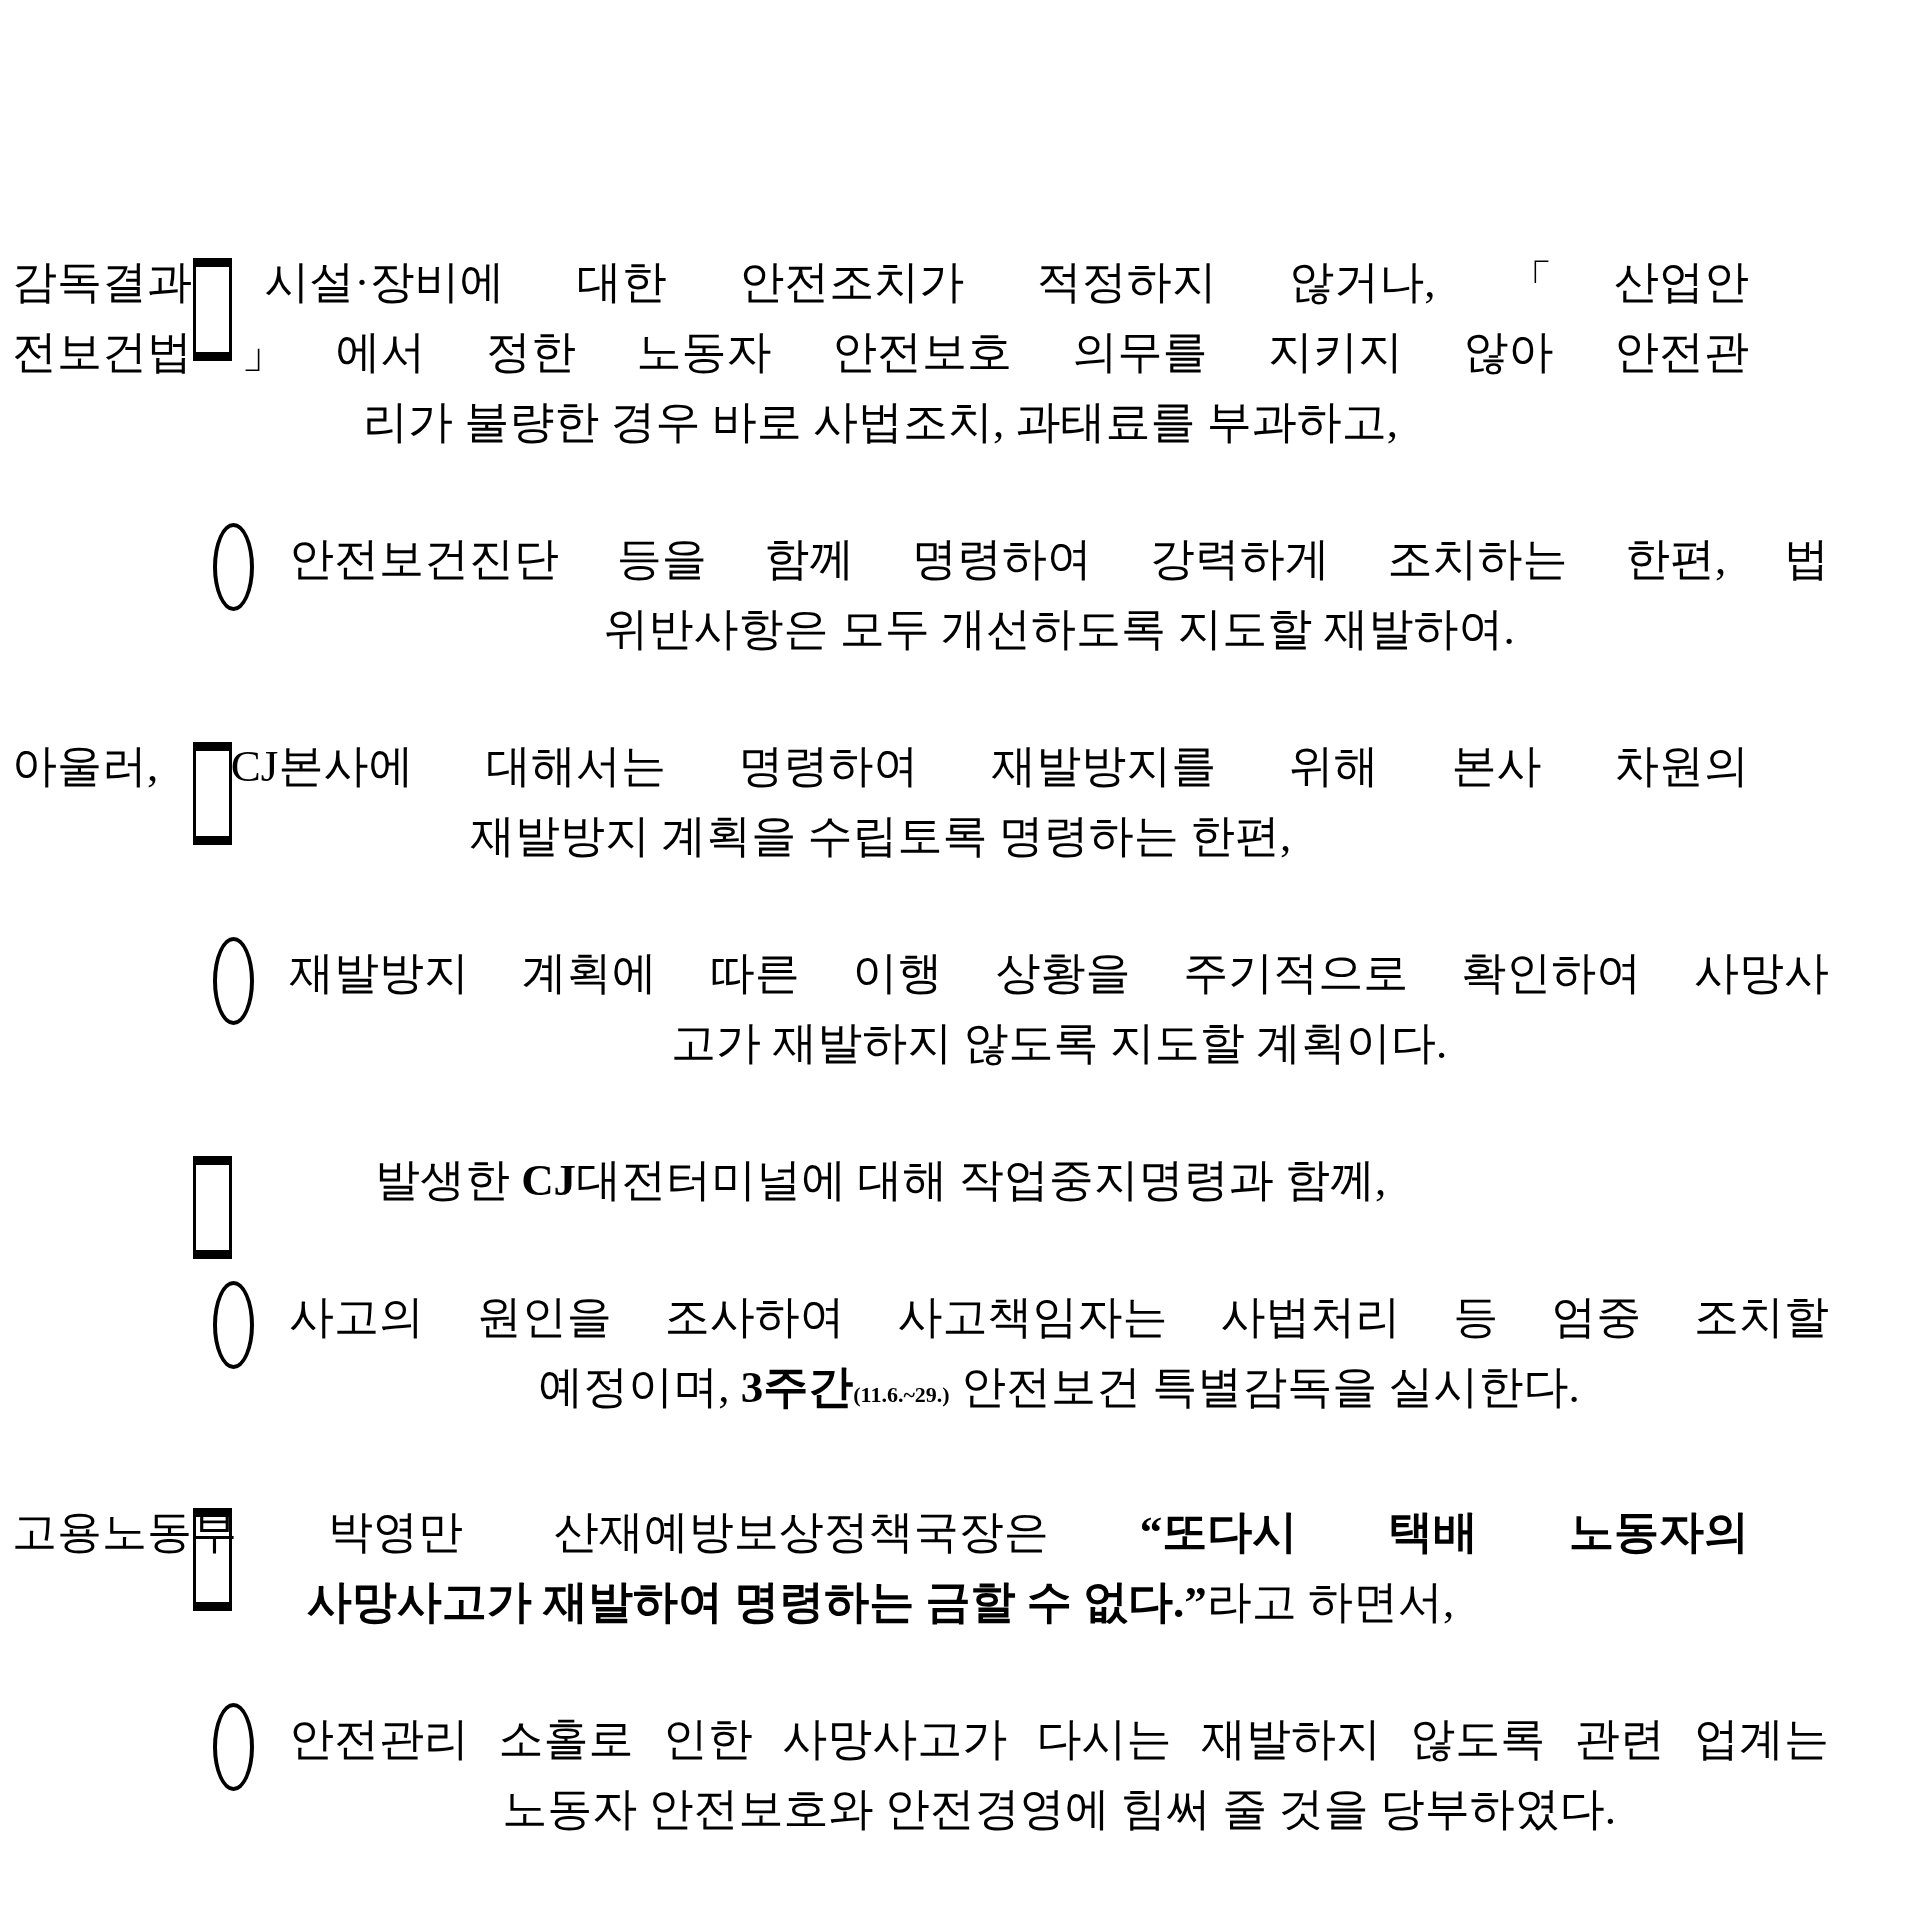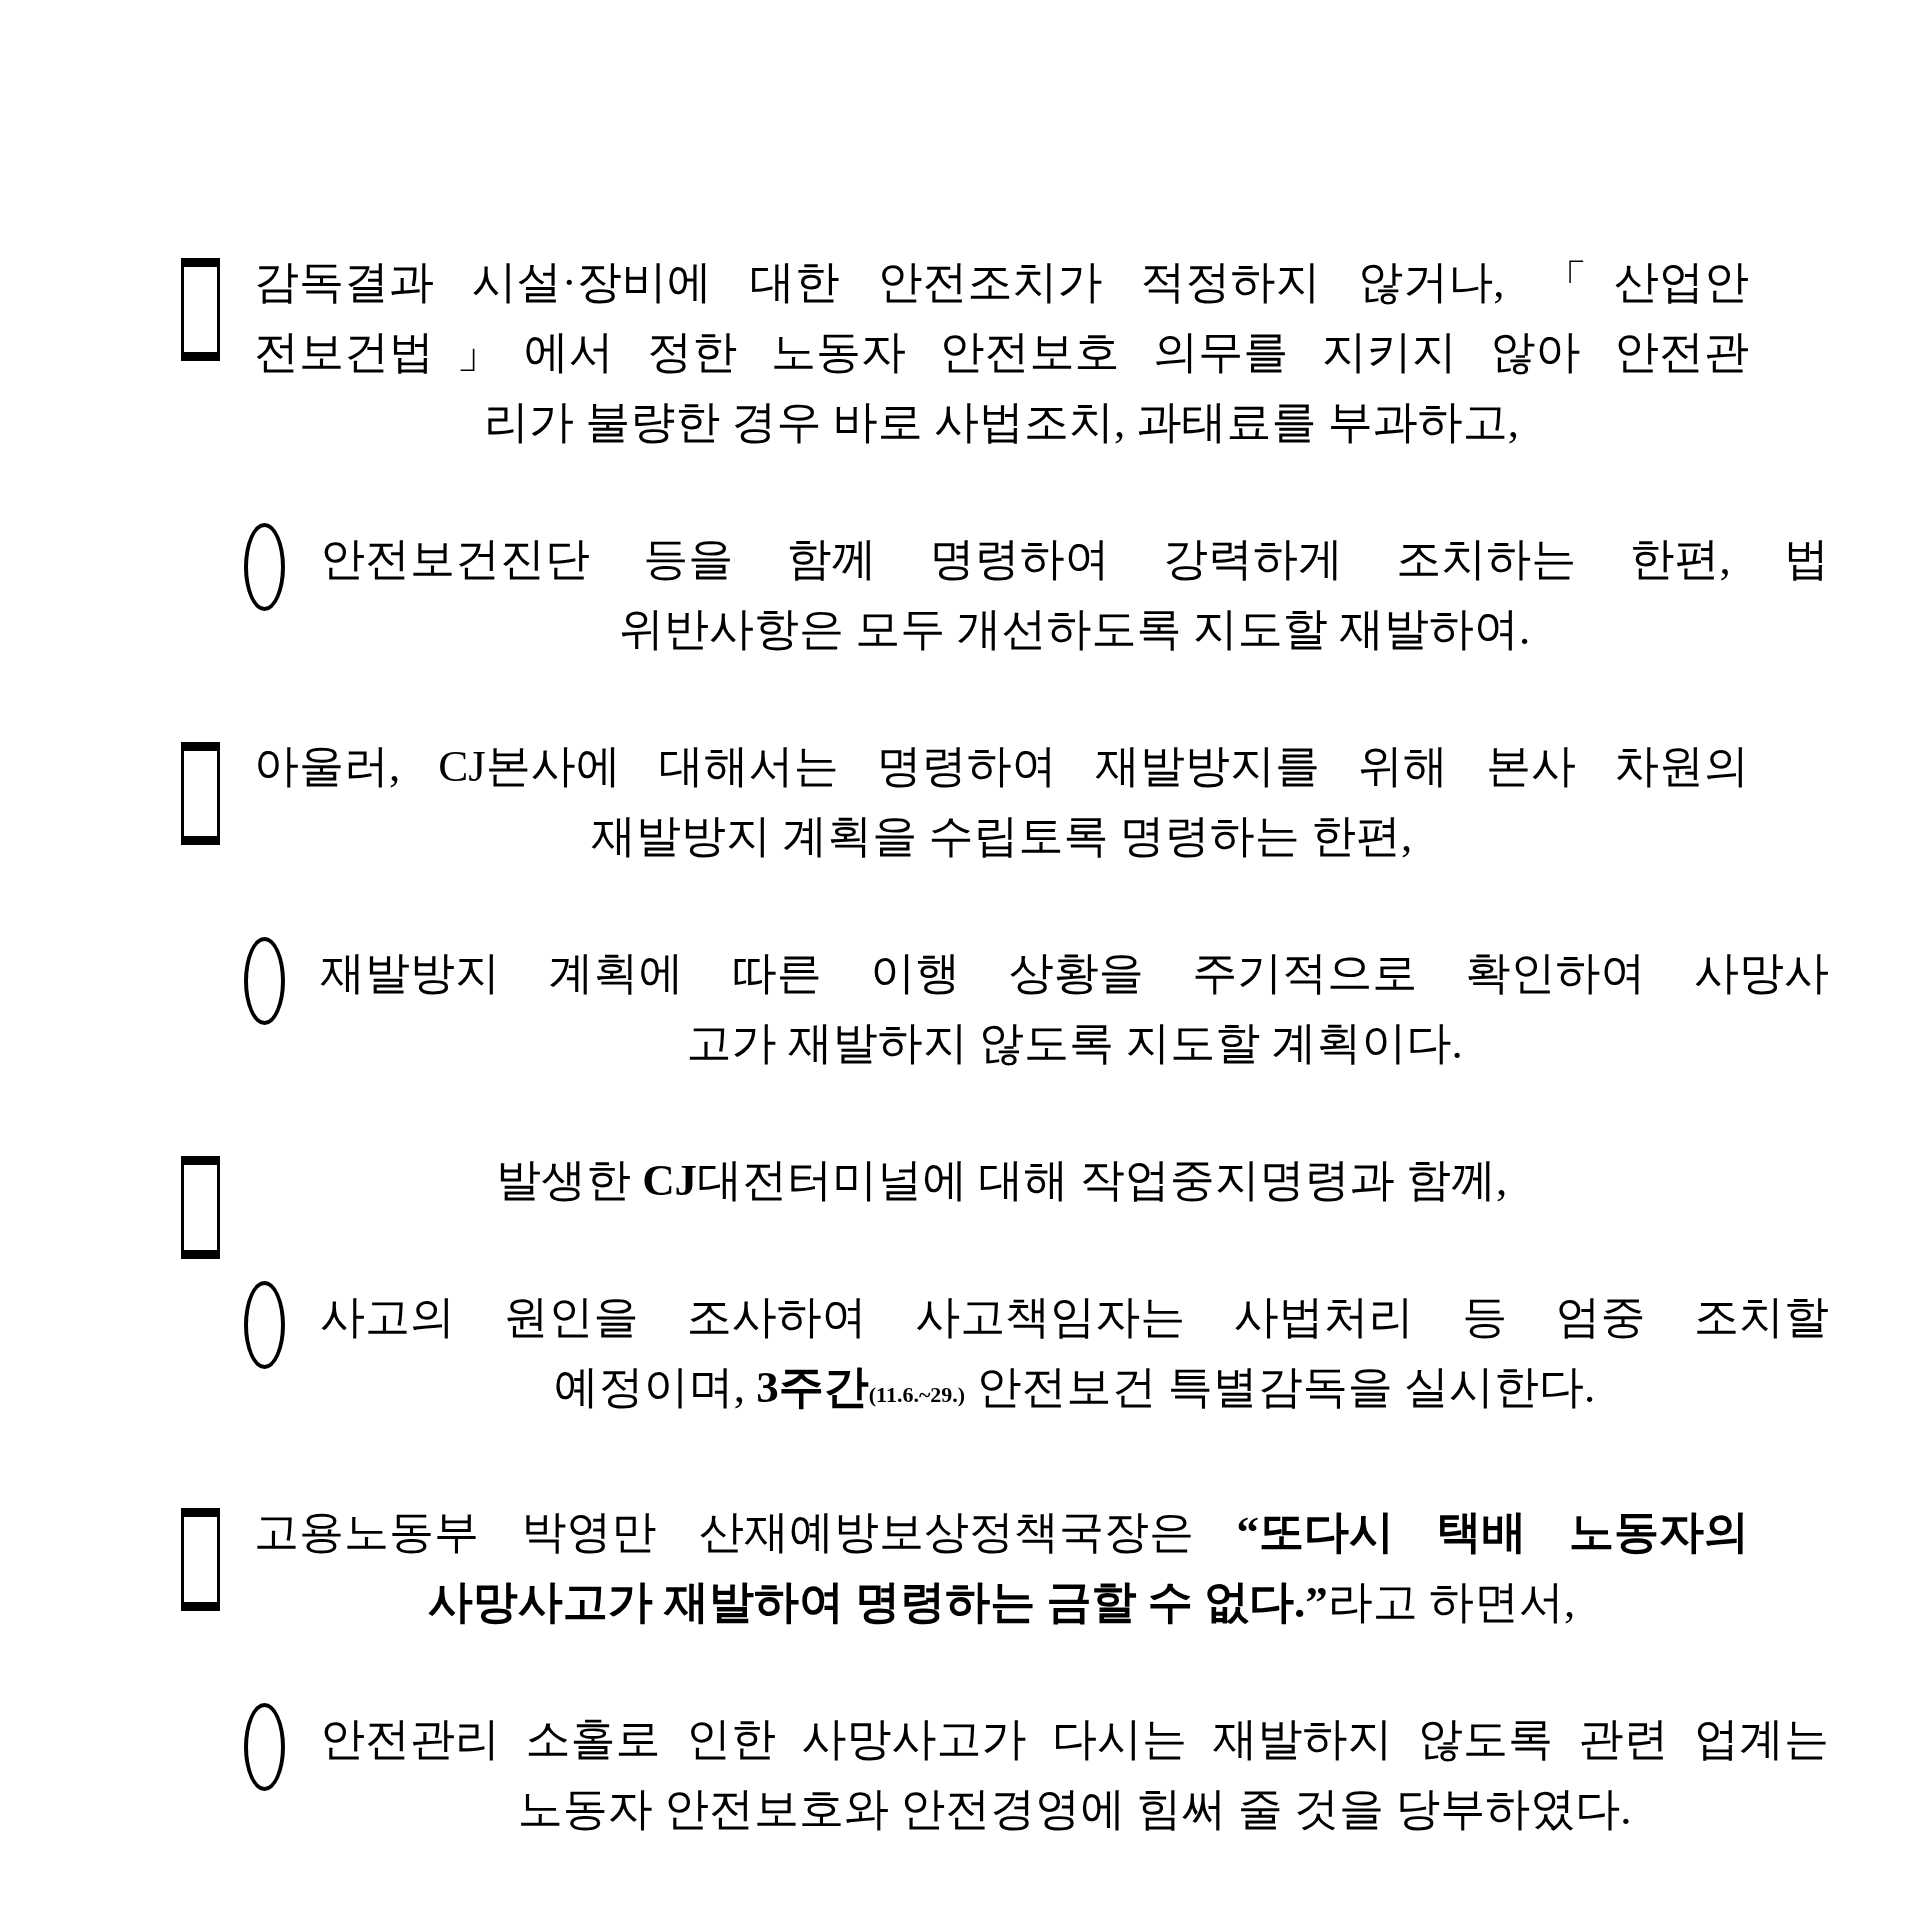--- a/index.html
+++ b/index.html
@@ -22,22 +22,22 @@
     width: 1910px;
   }
   .para {
     position: relative;
     font-size: 45px;
     line-height: 70px;
     margin-top: 67px;
     word-break: keep-all;
   }
   .para:first-child { margin-top: 0; }
-  .para.sq { padding-left: 254px; padding-right: 161px; }
-  .para.ci { padding-left: 289px; padding-right: 81px; margin-left: 31px; }
+  .para.sq { padding-right: 161px; margin-left: 12px; }
+  .para.ci { padding-left: 289px; padding-right: 81px; }
 
   .marker {
     position: absolute;
     box-sizing: border-box;
     display: block;
   }
   .sq > .marker {
     left: 181px;
     top: 10.8px;
     width: 39px;

